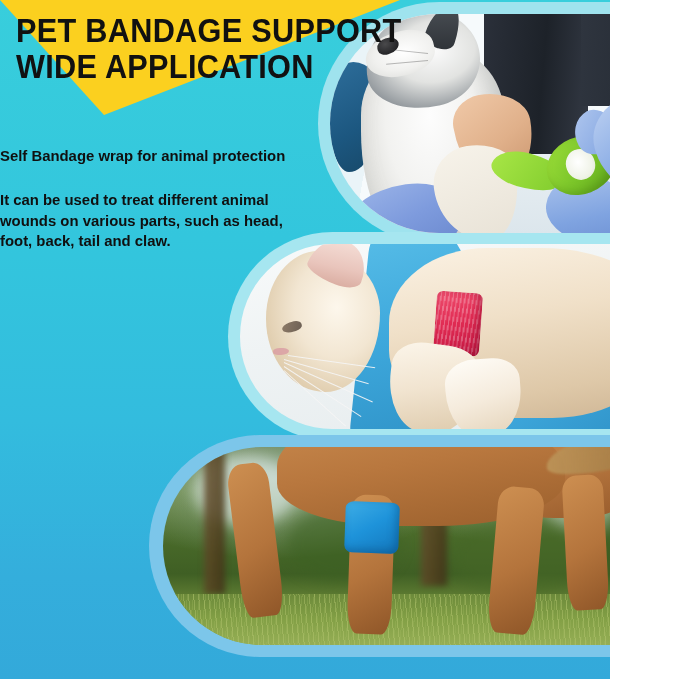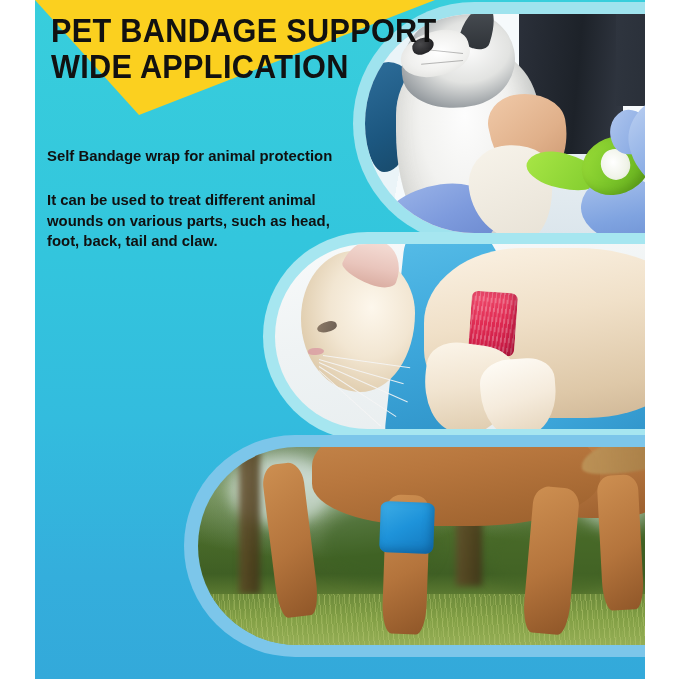--- a/index.html
+++ b/index.html
@@ -7,21 +7,20 @@
     padding: 0;
     background: #ffffff;
   }
   #poster {
     position: relative;
     width: 610px;
     height: 679px;
     overflow: hidden;
     font-family: "Liberation Sans", sans-serif;
     background: linear-gradient(180deg, #38CEDC 0%, #33C6DD 35%, #33BCDE 62%, #34AEDC 85%, #33A9DA 100%);
-    margin-left: 35px;
   }
 
   
   .yellow-wedge {
     position: absolute;
     left: 0;
     top: 0;
     width: 400px;
     height: 115px;
     background: #FBD01F;
@@ -46,21 +45,21 @@
     font-family: "Liberation Sans", sans-serif;
     transform: scaleX(0.93);
     transform-origin: left center;
     white-space: nowrap;
   }
   .headline-line + .headline-line { margin-top: 2px; }
 
   
   .copy {
     position: absolute;
-    left: 12px;
+    left: 0;
     top: 146px;
     width: 310px;
     z-index: 3;
   }
   .copy p {
     margin: 0;
     color: #101010;
     font-size: 15.5px;
     font-weight: 700;
     line-height: 1.32;

